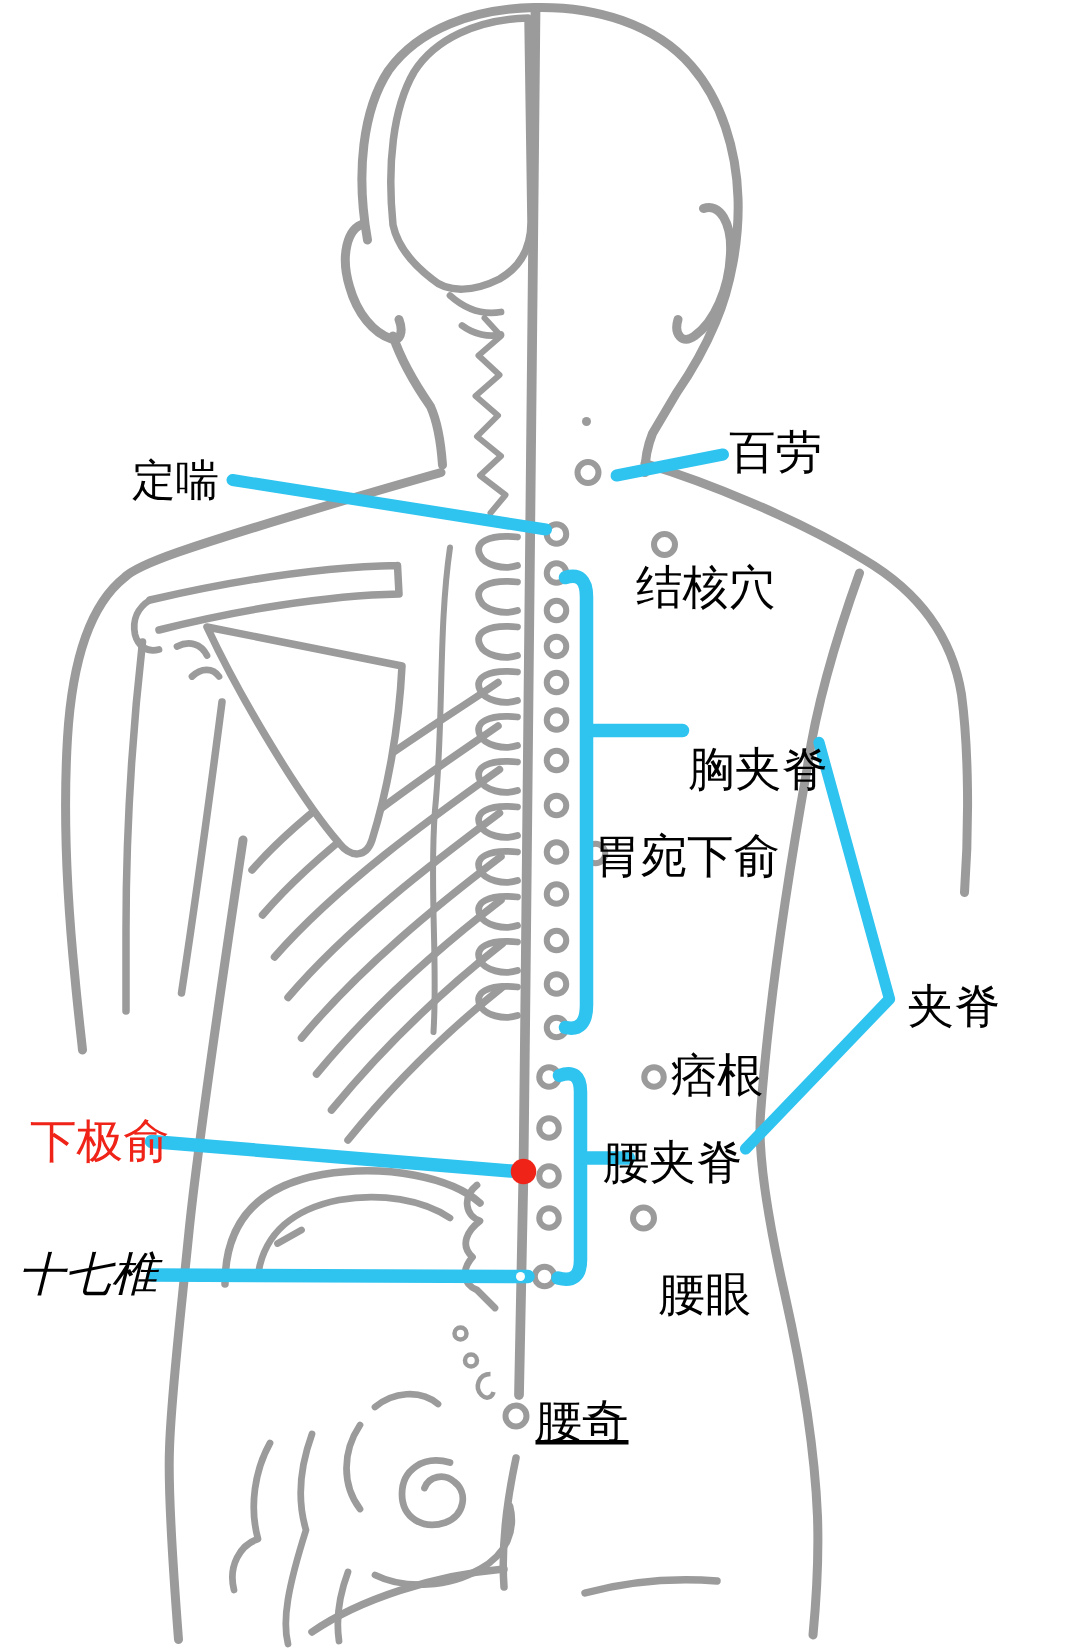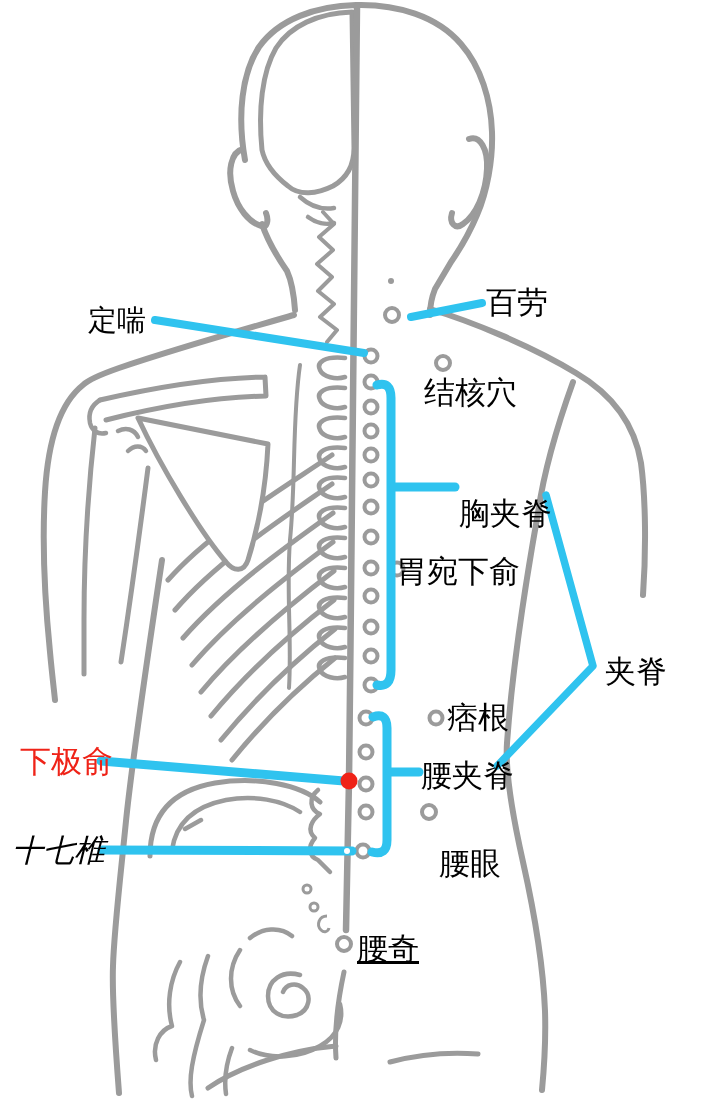--- a/index.html
+++ b/index.html
@@ -159,19 +159,19 @@
     <circle cx="349" cy="781" r="8.5" fill="#EF2318" stroke="none"></circle>
   </svg>
 
   <div class="lbl" style="left:88px;top:305px;font-size:29px;">定喘</div>
   <div class="lbl" style="left:486px;top:286px;">百劳</div>
   <div class="lbl" style="left:424px;top:376px;">结核穴</div>
   <div class="lbl" style="left:459px;top:469px;margin-top:28px;">胸夹脊</div>
   <div class="lbl" style="left:396px;top:555px;">胃宛下俞</div>
   <div class="lbl" style="left:605px;top:655px;">夹脊</div>
   <div class="lbl" style="left:447px;top:701px;">痞根</div>
-  <div class="lbl" style="left:421px;top:759px;text-align:center;">腰夹脊</div>
+  <div class="lbl" style="left:402px;top:759px;text-align:center;">腰夹脊</div>
   <div class="lbl" style="left:439px;top:799px;margin-top:48px;">腰眼</div>
   <div class="lbl red" style="left:20px;top:745px;">下极俞</div>
   <div class="lbl" style="left:12px;top:834px;font-style:italic;">十七椎</div>
   <div class="lbl" style="left:357px;top:932px;text-decoration:underline;">腰奇</div>
 
 </div>
 
 </body></html>

